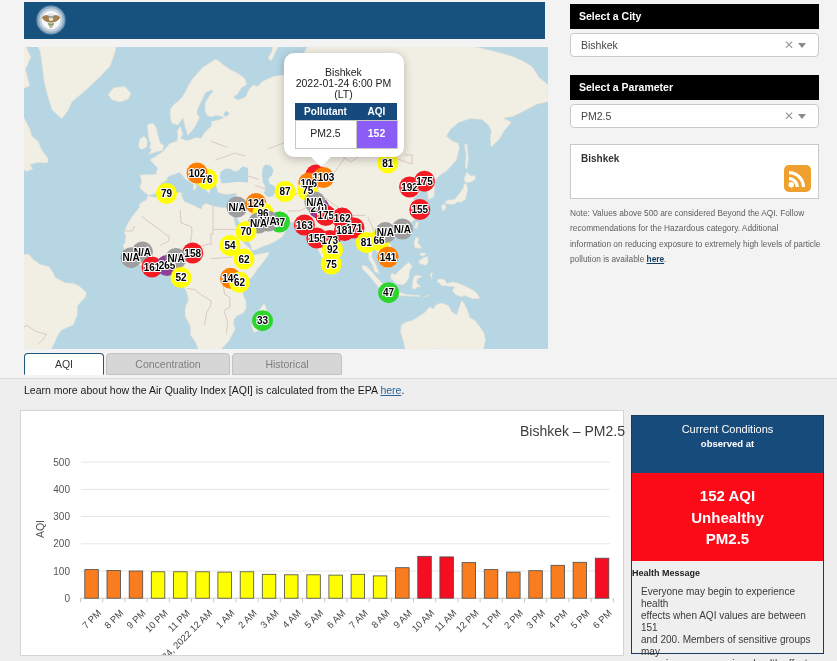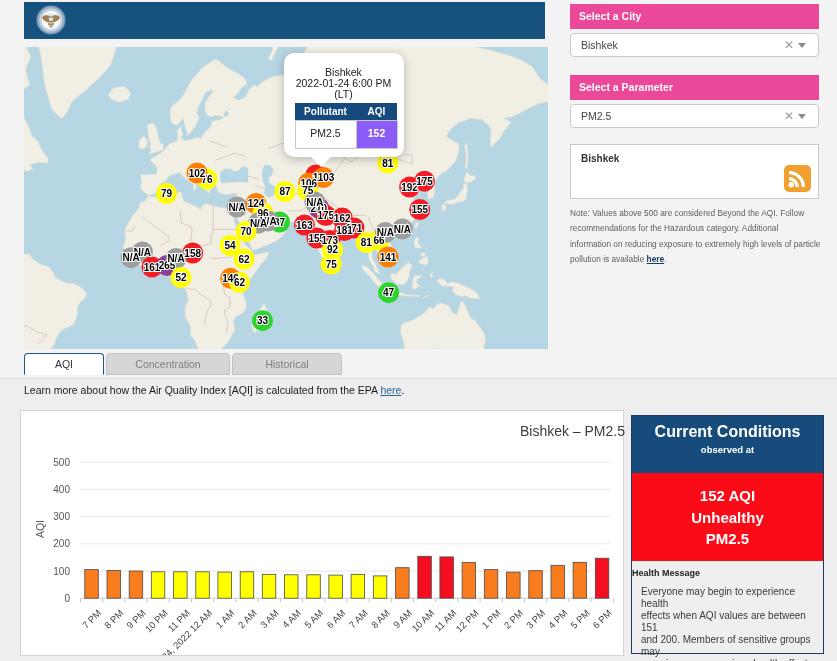--- a/index.html
+++ b/index.html
@@ -1,42 +1,42 @@
 <!DOCTYPE html>
 <html><head><meta charset="utf-8">
 <style>
 *{margin:0;padding:0;box-sizing:border-box}
 html,body{width:837px;height:661px;background:#f3f3f3;font-family:"Liberation Sans",sans-serif;position:relative;overflow:hidden}
 .abs{position:absolute}
 #header{left:24px;top:2px;width:521px;height:37px;background:#17527f;color:#fff}
 #header .ttl{position:absolute;left:49px;top:10px;font-size:15px;letter-spacing:.1px}
 #botbg{left:0;top:378px;width:837px;height:283px;background:#eeeeee;border-top:1px solid #dcdcdc}
 
-.navbar{left:570px;width:249px;height:25px;background:#ec4899;color:#fff;font-weight:bold;font-size:10.5px;line-height:25px;padding-left:9px}
+.navbar{left:570px;width:249px;height:25px;background:#000000;color:#fff;font-weight:bold;font-size:10.5px;line-height:25px;padding-left:9px}
 .selbox{left:570px;width:249px;height:24px;background:#fff;border:1px solid #c9c9c9;border-radius:4px;font-size:10.5px;color:#444;line-height:22px;padding-left:10px}
 .selx{position:absolute;right:24px;top:0;color:#9a9a9a;font-size:12px}
 .caret{position:absolute;right:12px;top:9px;width:0;height:0;border-left:4.5px solid transparent;border-right:4.5px solid transparent;border-top:5px solid #8a8a8a}
 #rssbox{left:570px;top:144px;width:249px;height:55px;background:#fff;border:1px solid #c9c9c9}
 #rssbox .bn{position:absolute;left:10px;top:8px;font-weight:bold;font-size:10px;color:#333}
 #note{left:570px;top:206px;width:256px;font-size:8.3px;color:#5d5d5d;line-height:15.4px}
 #note a{color:#153c61;font-weight:bold}
 
   .tab{top:353px;height:22px;font-size:10.5px;text-align:center;border:1px solid #c2c2c2;border-radius:4px 4px 0 0;background:#d6d6d6;color:#7f7f7f;line-height:21px}
 #tab1{left:24px;width:80px;background:#fff;border:1px solid #20567c;border-bottom:1px solid #fff;color:#333}
 #tab2{left:106px;width:124px}
 #tab3{left:232px;width:110px}
 #learn{left:24px;top:384px;font-size:10.5px;color:#1a1a1a}
 #learn a{color:#2a6496}
 
 #chart{left:20px;top:410px;width:604px;height:246px;background:#fff;border:1px solid #d4d4d4}
 #ctitle{left:0;top:12px;width:604px;text-align:right;font-size:14px;color:#3c3c3c}
 
 #cc{left:631px;top:415px;width:193px;height:239px;border:1px solid #1b3a5f;background:#efefef}
 #cc .hd{background:#174b7b;color:#fff;text-align:center;height:57px;padding-top:7px}
-#cc .hd .l1{font-size:16px;font-weight:bold}
+#cc .hd .l1{font-size:11px;font-weight:normal}
 #cc .hd .l2{font-size:9.5px;font-weight:bold;margin-top:3px}
 #cc .hd .l3{font-size:11px;font-weight:bold;margin-top:2px}
 #cc .rd{background:#fb0a18;color:#fff;text-align:center;height:88px;font-weight:bold;font-size:15px;line-height:21.5px;padding-top:12px}
 #cc .hm{text-align:left;font-size:9px;font-weight:bold;color:#222;margin-top:7px}
 #cc .bd{font-size:10px;color:#3a3a3a;margin:8px 6px 0 9px;line-height:12px}
 
 #popup{left:283.5px;top:53px;width:120px;height:104px;background:#fff;border-radius:10px;box-shadow:0 2px 10px rgba(0,0,0,.25);text-align:center;font-size:10.5px;color:#222;line-height:11.2px}
 #popup .tail{position:absolute;left:30px;bottom:-7px;width:14px;height:14px;background:#fff;transform:rotate(45deg)}
 #ptable{position:absolute;left:11px;top:50px;width:103px;border-collapse:collapse;font-size:11px}
 #ptable th{background:#164a7c;color:#fff;font-size:10px;height:17px;font-weight:bold}

